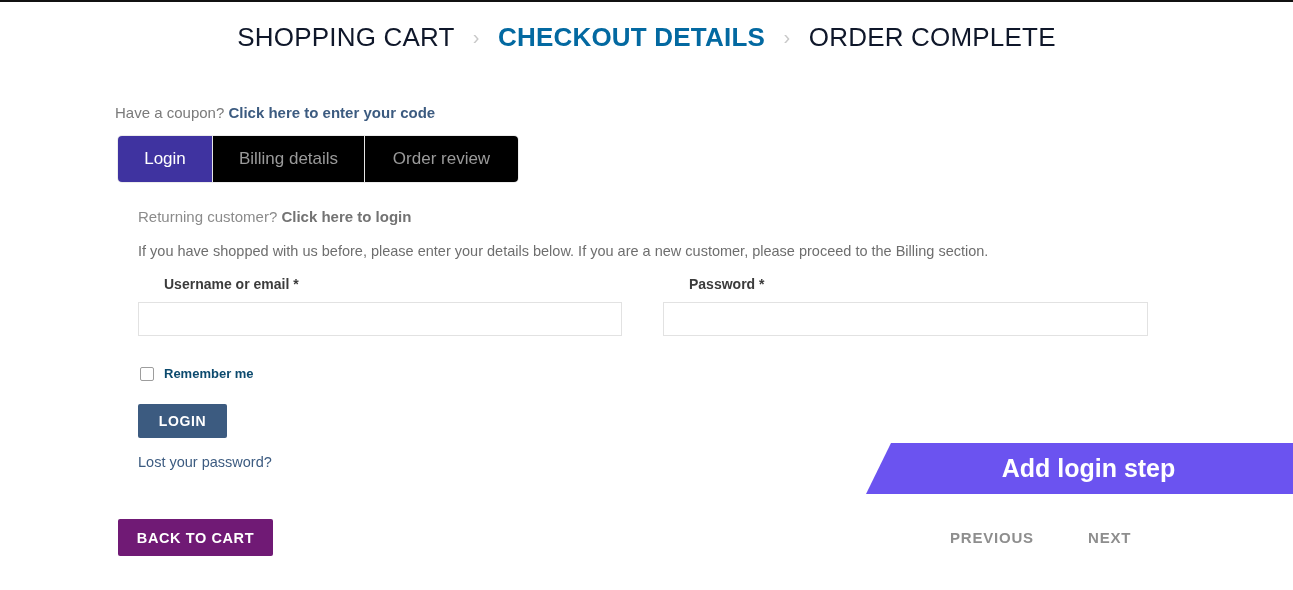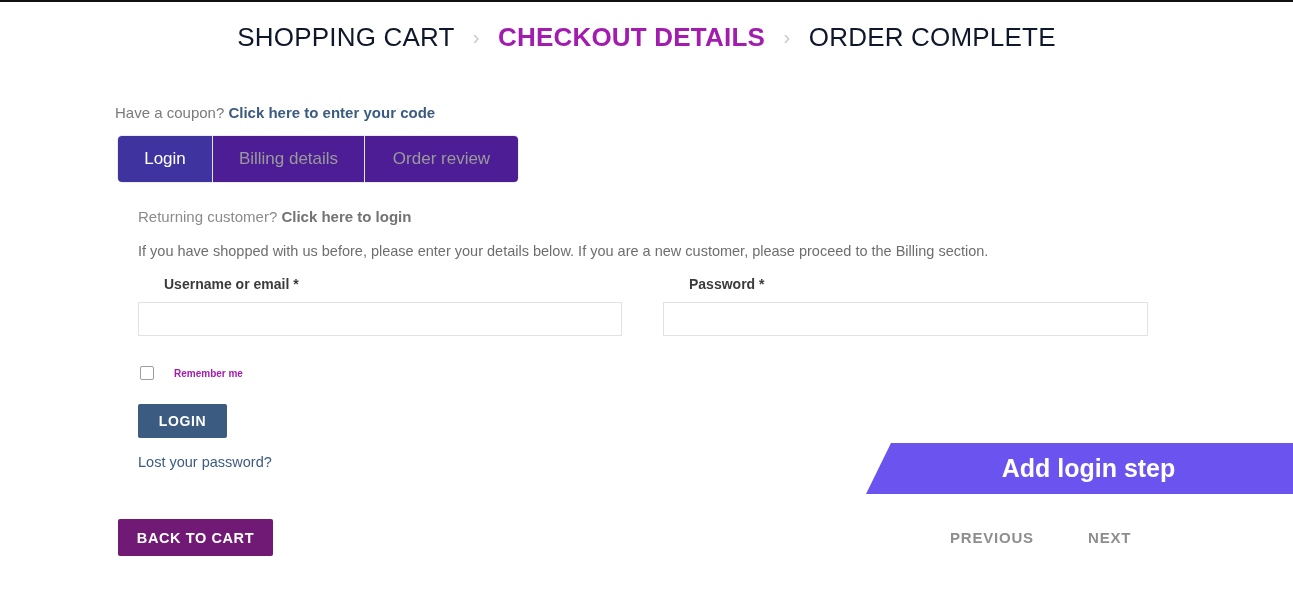--- a/index.html
+++ b/index.html
@@ -29,21 +29,21 @@
     top: 22px;
     left: 0;
     width: 1293px;
     text-align: center;
     white-space: nowrap;
     font-size: 26px;
     letter-spacing: 0.2px;
   }
   #breadcrumb .crumb { font-weight: 400; }
   #breadcrumb .crumb.muted { color: #0f172a; margin-top: 24px; }
-  #breadcrumb .crumb.current { color: #a21caf; font-weight: 700; }
+  #breadcrumb .crumb.current { color: #0369a1; font-weight: 700; }
   #breadcrumb .sep {
     color: #c8c8c8;
     font-size: 20px;
     margin: 0 11px;
     position: relative;
     top: -2px;
   }
 
   
   #coupon-line {
@@ -73,21 +73,21 @@
     overflow: hidden;
     background: #f7f7f7;
     box-shadow: 0 0 0 1px #ececec;
   }
   #tabs .tab {
     display: flex;
     align-items: center;
     justify-content: center;
     font-size: 17px;
     color: #9a9a9a;
-    background: #4c1d95;
+    background: #000000;
     border-left: 1px solid #e6e6e6;
     cursor: pointer;
     box-sizing: border-box;
   }
   #tabs .tab:first-child { border-left: none; }
   #tabs .tab.active {
     background: #3f33a0;
     color: #ffffff;
     border-left: none;
   }
@@ -159,24 +159,24 @@
   #remember-row .cb {
     width: 14px;
     height: 14px;
     border: 1px solid #9d9d9d;
     background: #ffffff;
     border-radius: 2px;
     box-sizing: border-box;
     cursor: pointer;
   }
   #remember-row .cb-label {
-    margin-left: 20px;
-    font-size: 10px;
-    font-weight: 700;
-    color: #a21caf;
+    margin-left: 10px;
+    font-size: 13px;
+    font-weight: 700;
+    color: #0c4a6e;
     cursor: pointer;
   }
 
   #login-button {
     position: absolute;
     top: 404px;
     left: 138px;
     width: 89px;
     height: 34px;
     background: #3c5b80;

